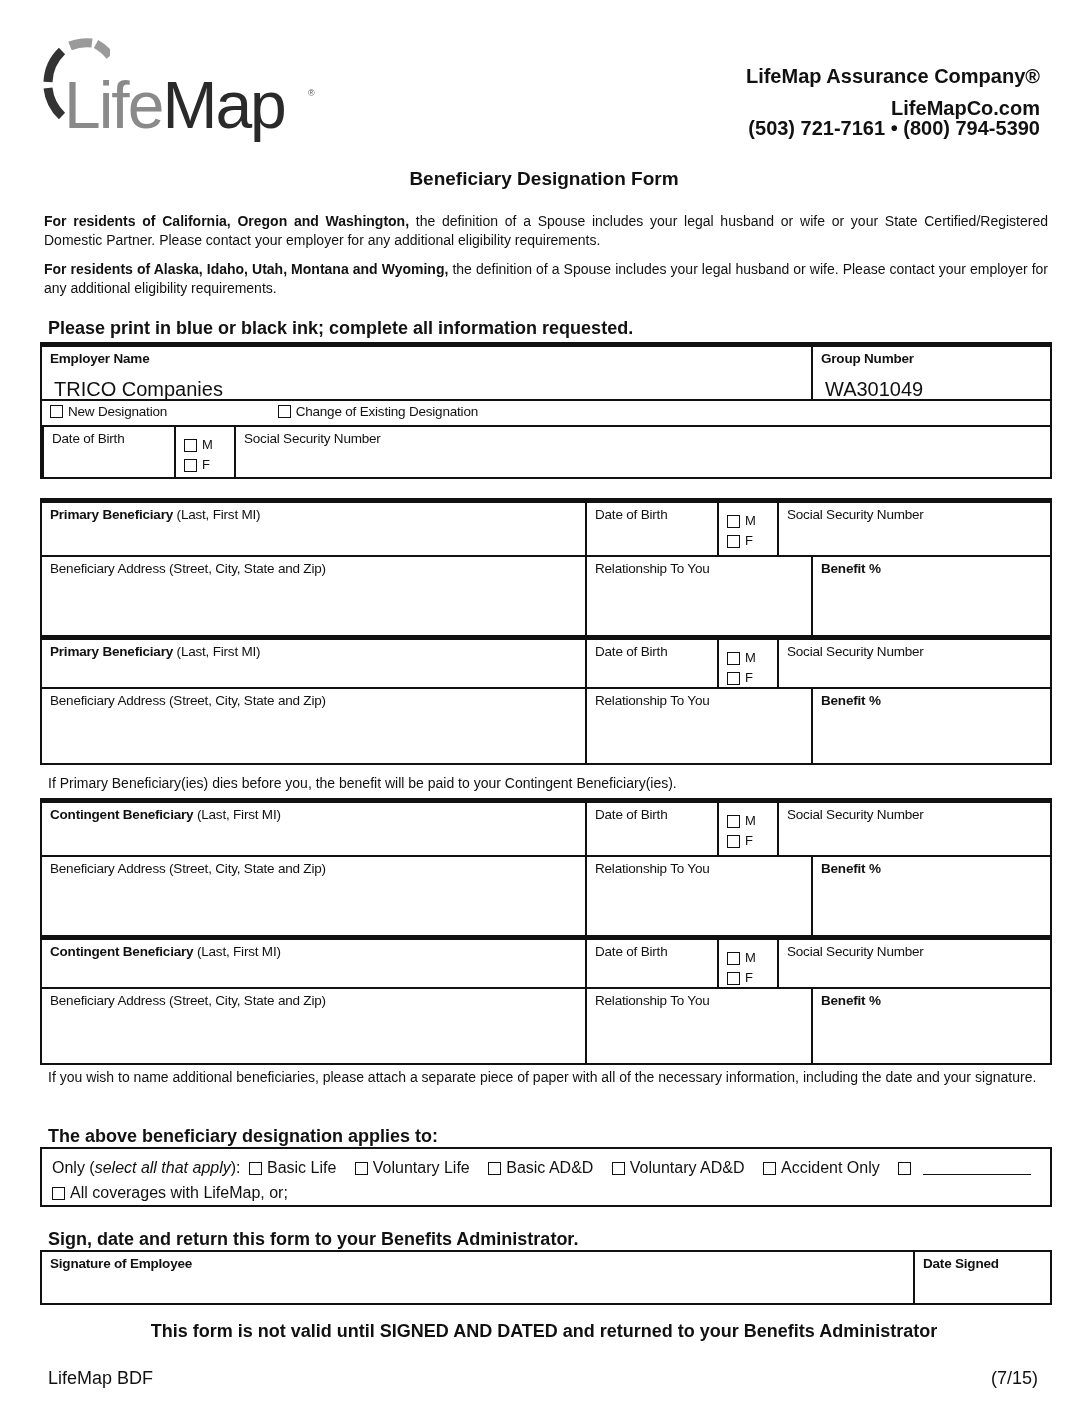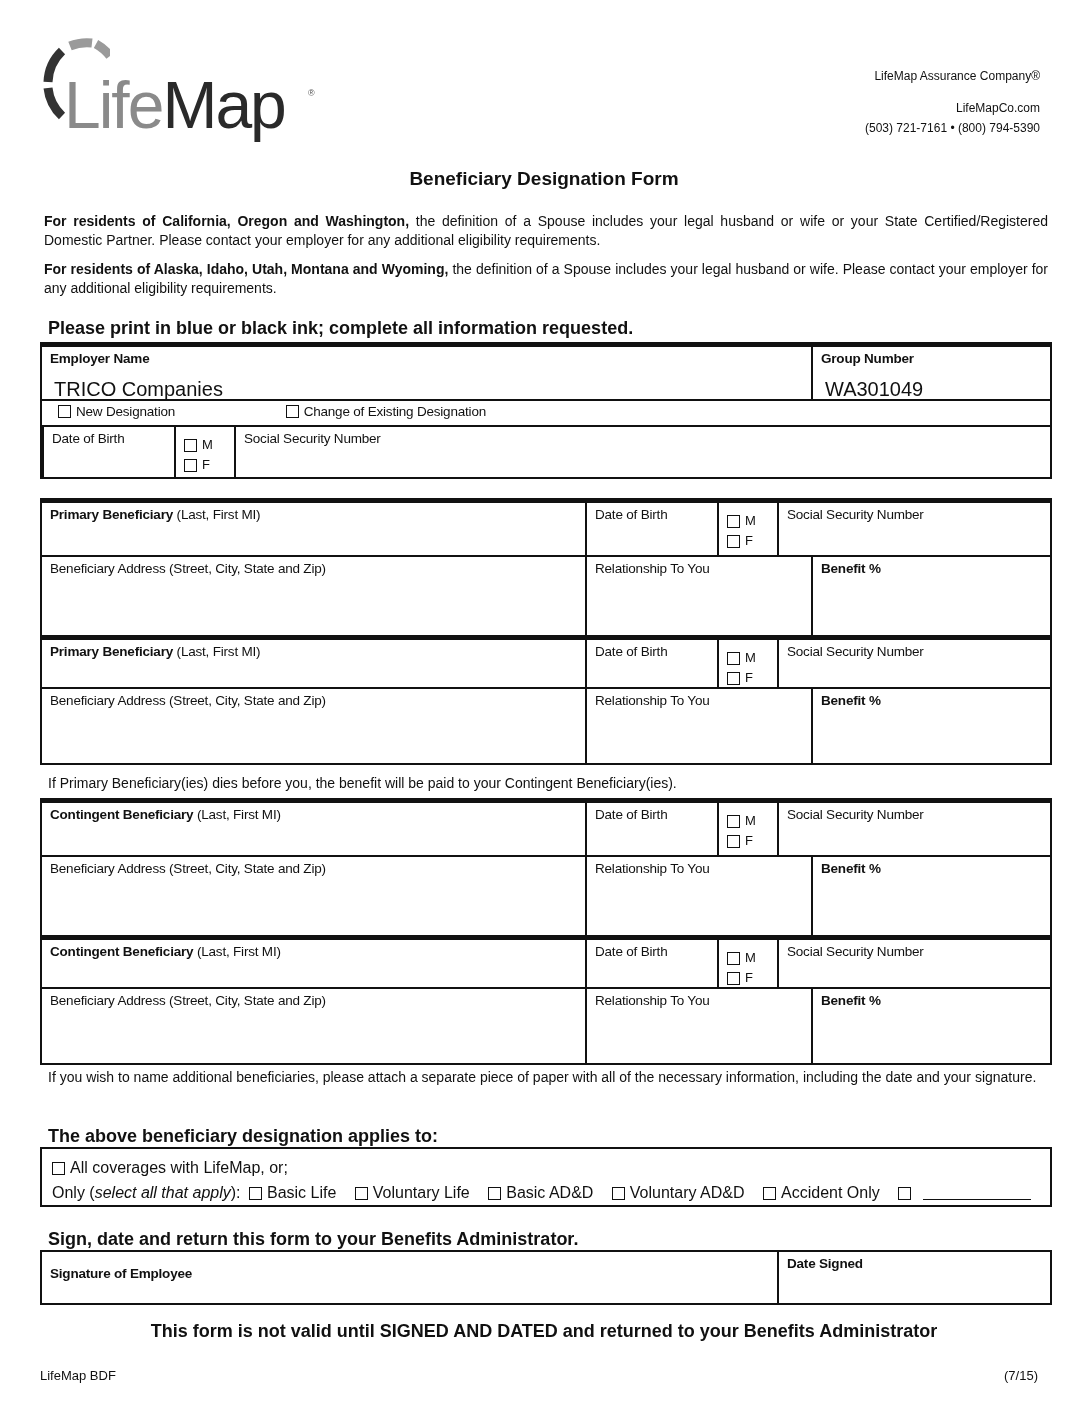--- a/index.html
+++ b/index.html
@@ -8,21 +8,21 @@
   .abs { position: absolute; }
 
   
   .logo { left: 40px; top: 36px; width: 290px; height: 110px; }
   .logo-word { position: absolute; left: 24px; top: 36px; font-size: 66px; letter-spacing: -2px; line-height: 1; font-family: "Liberation Sans", sans-serif; }
   .logo-word .life { color: #8a8a8a; }
   .logo-word .map { color: #2a2a2a; }
   .logo-reg { position: absolute; left: 268px; top: 52px; font-size: 9px; color: #555; }
 
   
-  .company { right: 48px; top: 66px; text-align: right; font-size: 12px; line-height: 20px; }
+  .company { right: 48px; top: 66px; text-align: right; font-size: 20px; line-height: 20px; font-weight: bold; }
   .company .name { margin-bottom: 12px; }
 
   .title { left: 0; width: 1088px; top: 168px; text-align: center; font-weight: bold; font-size: 19px; }
 
   .para { left: 44px; width: 1004px; font-size: 14px; line-height: 19px; text-align: justify; }
   .para b { font-weight: bold; }
 
   .label-bold { font-weight: bold; font-size: 18px; }
 
   
@@ -49,21 +49,21 @@
   .mf-line .cb { margin-right: 5px; vertical-align: 0; }
 
   .cov { left: 40px; width: 1012px; top: 1147px; height: 60px; border: 2px solid #111; padding: 6px 10px; font-size: 16px; }
   .cov .line { height: 25px; line-height: 25px; white-space: nowrap; }
   .cov .opt { margin-right: 14px; }
   .cov .blank { display: inline-block; width: 108px; border-bottom: 1.5px solid #111; height: 14px; vertical-align: -2px; }
 
   .sig { left: 40px; width: 1012px; top: 1250px; height: 55px; border: 2px solid #111; display: flex; }
   .sig .cell { height: 51px; }
 
-  .footer { font-size: 13px; }
+  .footer { font-size: 18px; margin-left: 8px; }
 </style>
 </head>
 <body>
 
 <div class="abs logo">
   <svg width="70" height="110" viewBox="0 0 70 110" style="position:absolute;left:0;top:0;">
     <path d="M30 10 A45 45 0 0 1 52 7" stroke="#9a9a9a" stroke-width="9" fill="none"></path>
     <path d="M56 8 A45 45 0 0 1 70 20" stroke="#9a9a9a" stroke-width="9" fill="none"></path>
     <path d="M22 15 A45 45 0 0 0 8 46" stroke="#333" stroke-width="9" fill="none"></path>
     <path d="M8 52 A45 45 0 0 0 22 80" stroke="#333" stroke-width="9" fill="none"></path>
@@ -93,21 +93,21 @@
     <div class="cell first c-emp">
       <div class="lbl b">Employer Name</div>
       <div class="val">TRICO Companies</div>
     </div>
     <div class="cell c-ssn">
       <div class="lbl b">Group Number</div>
       <div class="val">WA301049</div>
     </div>
   </div>
   <div class="row" style="height:26px;">
-    <div class="cell first" style="width:100%;padding:3px 16px;">
+    <div class="cell first" style="width:100%;padding:3px 8px;">
       <span style="display:inline-block;width:224px;">
         <span class="cb"></span><span class="lbl">New Designation</span>
       </span>
       <span>
         <span class="cb"></span><span class="lbl">Change of Existing Designation</span>
       </span>
     </div>
   </div>
   <div class="row" style="height:52px;">
     <div class="cell c-dob">
@@ -265,38 +265,38 @@
         <div class="lbl b">Benefit %</div>
       </div>
   </div>
 </div>
 
 <div class="abs para" style="top:1068px;left:48px;width:1000px;text-align:left;">If you wish to name additional beneficiaries, please attach a separate piece of paper with all of the necessary information, including the date and your signature.</div>
 
 <div class="abs label-bold" style="left:48px;top:1126px;">The above beneficiary designation applies to:</div>
 
 <div class="abs cov">
-  <div class="line">
-    <span class="cb"></span><span>All coverages with LifeMap, or;</span>
-  </div>
   <div class="line">
     <span>Only (</span><i>select all that apply</i><span style="margin-right:4px;">):</span>
     <span class="opt"><span class="cb"></span><span>Basic Life</span></span>
     <span class="opt"><span class="cb"></span><span>Voluntary Life</span></span>
     <span class="opt"><span class="cb"></span><span>Basic AD&amp;D</span></span>
     <span class="opt"><span class="cb"></span><span>Voluntary AD&amp;D</span></span>
     <span class="opt"><span class="cb"></span><span>Accident Only</span></span>
     <span class="opt"><span class="cb" style="margin-right:12px;"></span><span class="blank"></span></span>
   </div>
+  <div class="line">
+    <span class="cb"></span><span>All coverages with LifeMap, or;</span>
+  </div>
 </div>
 
 <div class="abs label-bold" style="left:48px;top:1229px;">Sign, date and return this form to your Benefits Administrator.</div>
 
 <div class="abs sig">
-  <div class="cell first" style="width:735px;margin-top:10px;">
+  <div class="cell first" style="width:871px;">
     <div class="lbl b">Signature of Employee</div>
   </div>
   <div class="cell" style="flex:1;">
     <div class="lbl b">Date Signed</div>
   </div>
 </div>
 
 <div class="abs label-bold" style="left:0;width:1088px;text-align:center;top:1321px;">This form is not valid until SIGNED AND DATED and returned to your Benefits Administrator</div>
 
 <div class="abs footer" style="left:40px;top:1368px;">LifeMap BDF</div>

